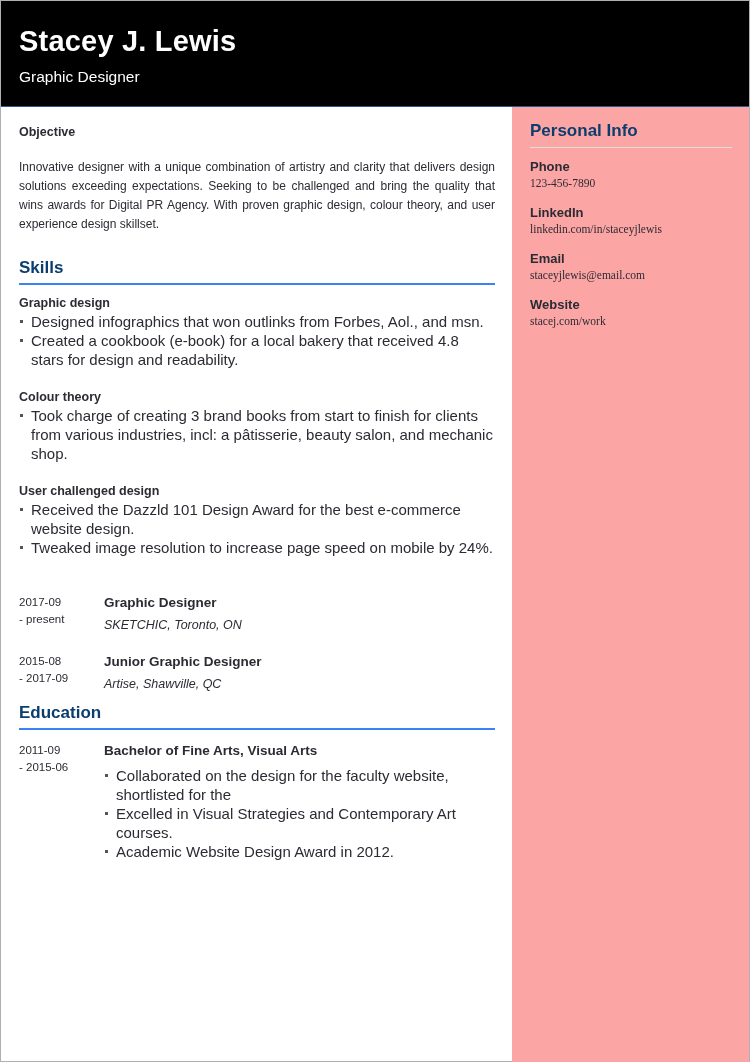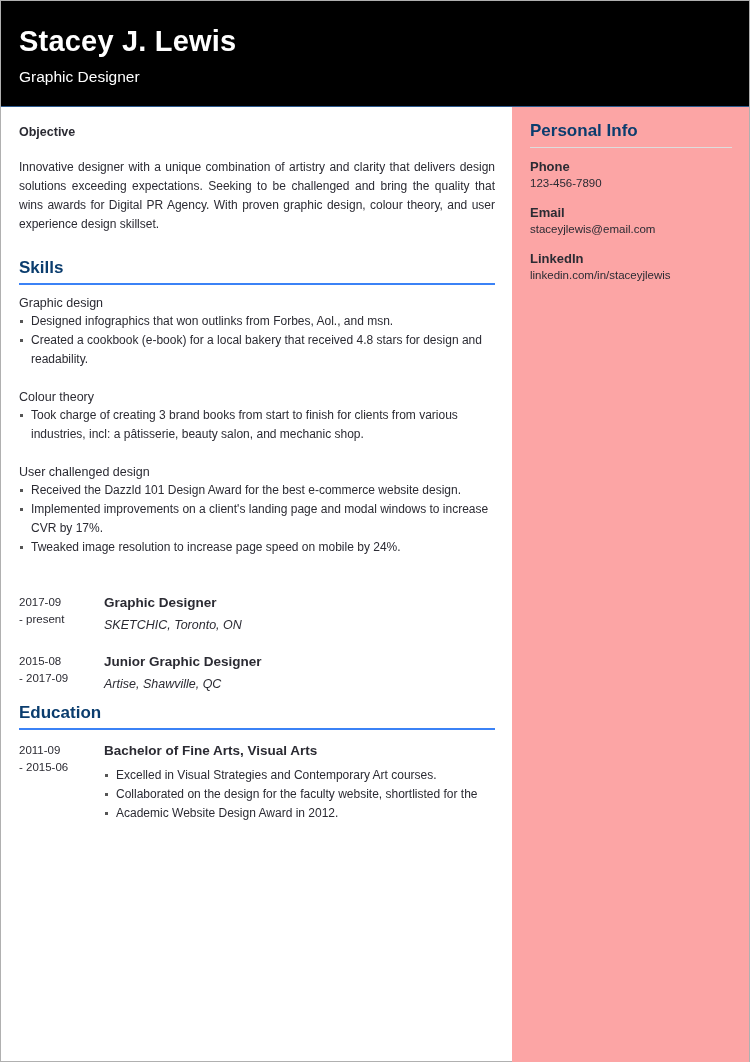--- a/index.html
+++ b/index.html
@@ -32,37 +32,37 @@
       position: absolute; left: 511px; top: 106px; width: 237px; height: 1047px;
       background: #fca5a5;
     }
     .side-inner { position: absolute; left: 18px; top: 14px; width: 202px; }
     .side-title {
       font-size: 17px; font-weight: bold; color: #0b3d6e;
       padding-bottom: 6px; border-bottom: 1px solid #dddddd;
       margin-bottom: 11px;
     }
     .info-label { font-size: 13px; font-weight: bold; color: #2b2b33; margin-bottom: 3px; }
-    .info-value { font-size: 11.5px; color: #2b2b33; margin-bottom: 16px; }
+    .info-value { font-size: 11.5px; color: #2b2b33; margin-bottom: 16px; font-family: Liberation Serif, serif; }
 
     .main { position: absolute; left: 18px; top: 124px; width: 476px; }
     .obj-title { font-size: 12.5px; font-weight: bold; color: #2b2b33; }
     .obj-text {
       font-size: 12px; line-height: 19px; text-align: justify;
       margin-top: 19px; color: #2b2b33;
     }
     .section-title {
       font-size: 17px; font-weight: bold; color: #0b3d6e;
       padding-bottom: 5px; border-bottom: 2px solid #3b82f6;
     }
-    .skill-group-title { font-size: 12.5px; font-weight: normal; color: #2b2b33; margin-top: 10px; line-height: 18px; }
+    .skill-group-title { font-size: 12.5px; font-weight: bold; color: #2b2b33; margin-top: 10px; line-height: 18px; }
     ul.bullets { list-style: none; }
     ul.bullets li {
       position: relative; padding-left: 12px;
-      font-size: 12px; line-height: 19px; color: #2b2b33;
+      font-size: 15px; line-height: 19px; color: #2b2b33;
     }
     ul.bullets li::before {
       content: ""; position: absolute; left: 1px; top: 8px;
       width: 3px; height: 3px; background: #555;
     }
     .entry { position: relative; height: 59px; }
     .entry-date { position: absolute; left: 0; top: 0; width: 80px; font-size: 11.5px; line-height: 17px; color: #2b2b33; }
     .entry-body { position: absolute; left: 85px; top: -1px; width: 390px; }
     .entry-title { font-size: 13.5px; font-weight: bold; color: #2b2b33; line-height: 19px; }
     .entry-sub { font-size: 12.5px; font-style: italic; color: #2b2b33; margin-top: 5px; line-height: 17px; }
@@ -80,26 +80,30 @@
 
   <div class="sidebar">
     <div class="side-inner">
       <div class="side-title">Personal Info</div>
 
       <div>
         <div class="info-label">Phone</div>
         <div class="info-value">123-456-7890</div>
       </div>
       <div>
+        <div class="info-label">LinkedIn</div>
+        <div class="info-value">linkedin.com/in/staceyjlewis</div>
+      </div>
+      <div>
         <div class="info-label">Email</div>
         <div class="info-value">staceyjlewis@email.com</div>
       </div>
       <div>
-        <div class="info-label">LinkedIn</div>
-        <div class="info-value">linkedin.com/in/staceyjlewis</div>
+        <div class="info-label">Website</div>
+        <div class="info-value">stacej.com/work</div>
       </div>
     </div>
   </div>
 
   <div class="main">
 
     <div>
       <div class="obj-title">Objective</div>
       <div class="obj-text">Innovative designer with a unique combination of artistry and clarity that delivers design solutions exceeding expectations. Seeking to be challenged and bring the quality that wins awards for Digital PR Agency. With proven graphic design, colour theory, and user experience design skillset.</div>
     </div>
@@ -114,21 +118,20 @@
       </ul>
 
       <div class="skill-group-title" style="margin-top:19px;">Colour theory</div>
       <ul class="bullets">
         <li>Took charge of creating 3 brand books from start to finish for clients from various industries, incl: a pâtisserie, beauty salon, and mechanic shop.</li>
       </ul>
 
       <div class="skill-group-title" style="margin-top:19px;">User challenged design</div>
       <ul class="bullets">
         <li>Received the Dazzld 101 Design Award for the best e-commerce website design.</li>
-        <li>Implemented improvements on a client's landing page and modal windows to increase CVR by 17%.</li>
         <li>Tweaked image resolution to increase page speed on mobile by 24%.</li>
       </ul>
     </div>
 
     <div style="margin-top:25px;">
       <div style="height:12px;"></div>
       <div class="entry">
         <div class="entry-date">
           <div>2017-09</div>
           <div>- present</div>
@@ -154,22 +157,22 @@
       <div class="section-title">Education</div>
       <div style="height:12px;"></div>
       <div class="entry" style="height:auto;">
         <div class="entry-date">
           <div>2011-09</div>
           <div>- 2015-06</div>
         </div>
         <div class="entry-body" style="position:relative; left:85px; top:-1px;">
           <div class="entry-title">Bachelor of Fine Arts, Visual Arts</div>
           <ul class="bullets edu-bullets">
+            <li>Collaborated on the design for the faculty website, shortlisted for the</li>
             <li>Excelled in Visual Strategies and Contemporary Art courses.</li>
-            <li>Collaborated on the design for the faculty website, shortlisted for the</li>
             <li>Academic Website Design Award in 2012.</li>
           </ul>
         </div>
       </div>
     </div>
 
   </div>
 </div>
 
 </body></html>

